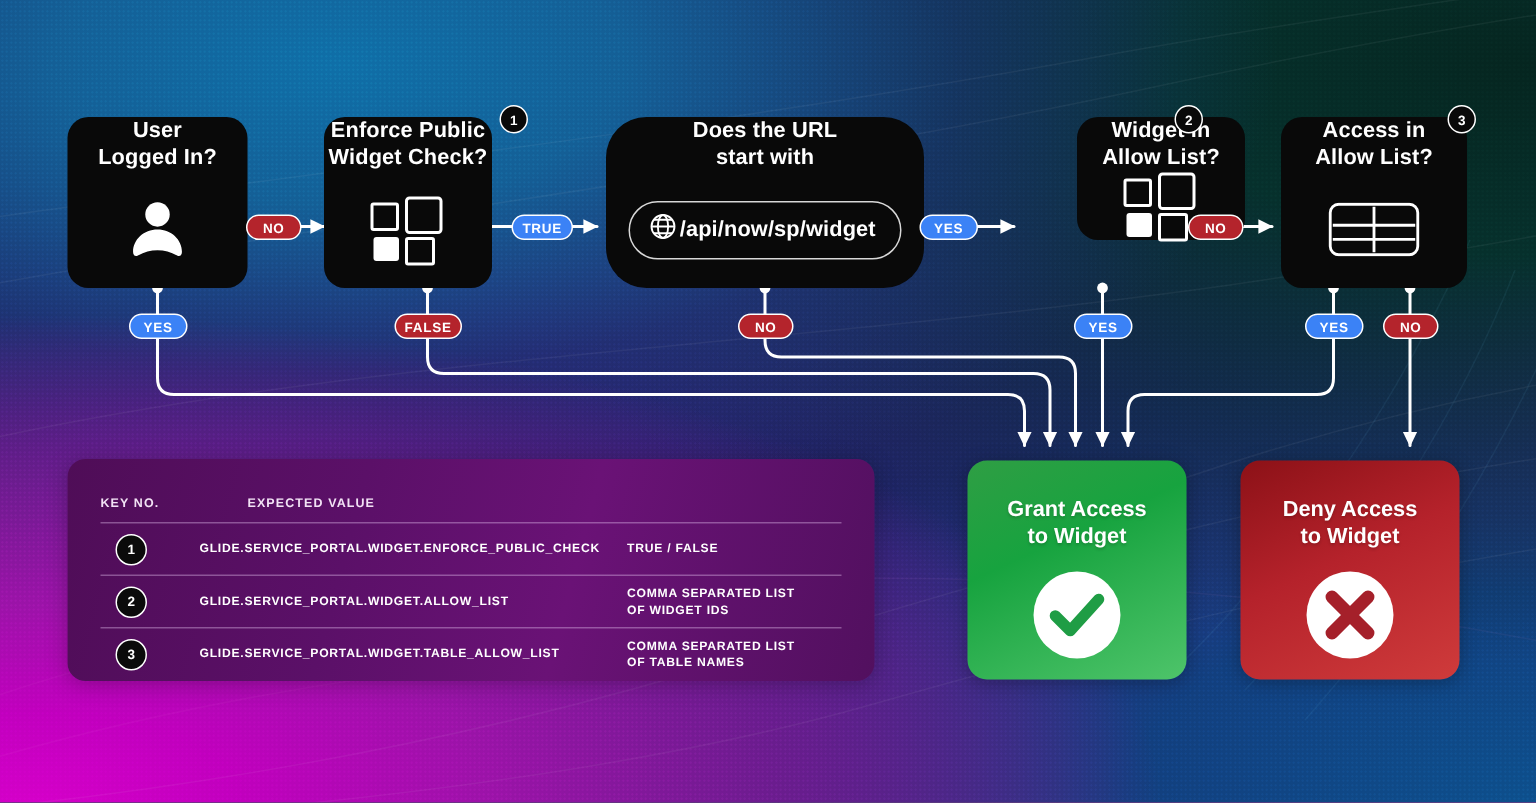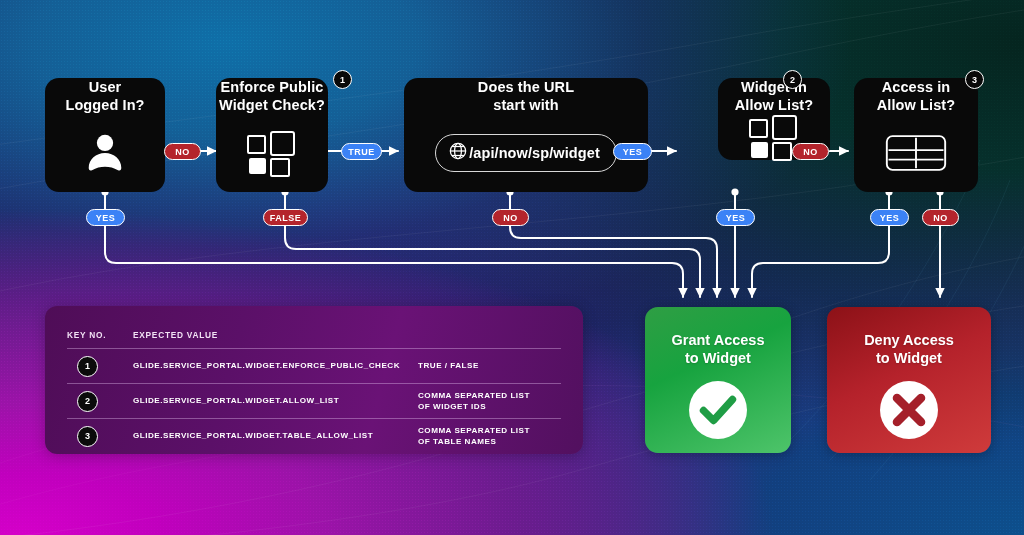--- a/index.html
+++ b/index.html
@@ -95,21 +95,21 @@
 
   
   .legend{
     position:absolute; left:45px; top:306px; width:538px; height:148px;
     border-radius:12px; z-index:4; overflow:hidden;
     background:linear-gradient(105deg,#4f0d57 0%,#5b1068 35%,#6a1276 62%,#52105f 100%);
     box-shadow:0 2px 14px rgba(0,0,0,.25);
   }
   .legend-inner{ position:absolute; inset:0; padding:16px 22px 10px 22px; }
   .lg-row{ position:relative; display:flex; align-items:center; }
-  .lg-head{ height:26px; color:#f2e2f5; font-size:8.3px; font-weight:700; letter-spacing:.75px; }
+  .lg-head{ height:26px; color:#f2e2f5; font-size:8.3px; font-weight:700; letter-spacing:.75px;gap:32px; }
   .lg-body{ height:35px; border-top:1px solid rgba(235,200,245,.38); }
   .c-key{ width:66px; display:flex; align-items:center; }
   .c-prop{ width:285px; }
   .c-val{ flex:1; }
   .lg-body .c-prop, .lg-body .c-val{
     color:#fff; font-size:8.1px; font-weight:700; letter-spacing:.5px; line-height:1.38;
     white-space:pre-line;
   }
   .key-circle{
     width:21px; height:21px; border-radius:50%; background:#0b0b0b;
@@ -198,21 +198,21 @@
       <div class="widget-ico">
         <i class="w-tl"></i>
           <i class="w-tr"></i>
           <i class="w-bl"></i>
           <i class="w-br"></i>
       </div>
     </div>
   </div>
   <div class="key-badge" style="left:333px; top:70px;">1</div>
 
-  <div class="node" style="left:404px; top:78px; width:244px; height:114px;">
+  <div class="node" style="left:404px; top:78px; width:212px; height:114px;border-radius:27px;">
     <div class="node-title">Does the URL
 start with</div>
     <div class="node-icon">
       <div class="url-pill">
         <span>
           <svg width="20" height="20" viewBox="0 0 24 24" fill="none" stroke="#fff" stroke-width="1.5">
             <circle cx="12" cy="12" r="9.2"></circle>
             <ellipse cx="12" cy="12" rx="4.1" ry="9.2"></ellipse>
             <line x1="2.8" y1="12" x2="21.2" y2="12"></line>
             <line x1="4.6" y1="6.6" x2="19.4" y2="6.6"></line>
@@ -267,21 +267,21 @@
     <div class="outcome-title">Grant Access
 to Widget</div>
     <div class="outcome-badge">
       <svg width="62" height="62" viewBox="0 0 62 62">
         <circle cx="31" cy="31" r="29" fill="#fff"></circle>
         <path d="M16.5,31.5 L26.5,41.5 L45.5,20.5" fill="none" stroke="#1f9d45" stroke-width="7.4" stroke-linecap="round" stroke-linejoin="round"></path>
       </svg>
     </div>
   </div>
 
-  <div class="outcome deny" style="left:827px; top:307px; width:164px; height:146px;">
+  <div class="outcome deny" style="left:827px; top:307px; width:146px; height:146px;">
     <div class="outcome-title">Deny Access
 to Widget</div>
     <div class="outcome-badge">
       <svg width="62" height="62" viewBox="0 0 62 62">
         <circle cx="31" cy="31" r="29" fill="#fff"></circle>
         <path d="M19,19 L43,43 M43,19 L19,43" fill="none" stroke="#a5202a" stroke-width="8.6" stroke-linecap="round"></path>
       </svg>
     </div>
   </div>
 

